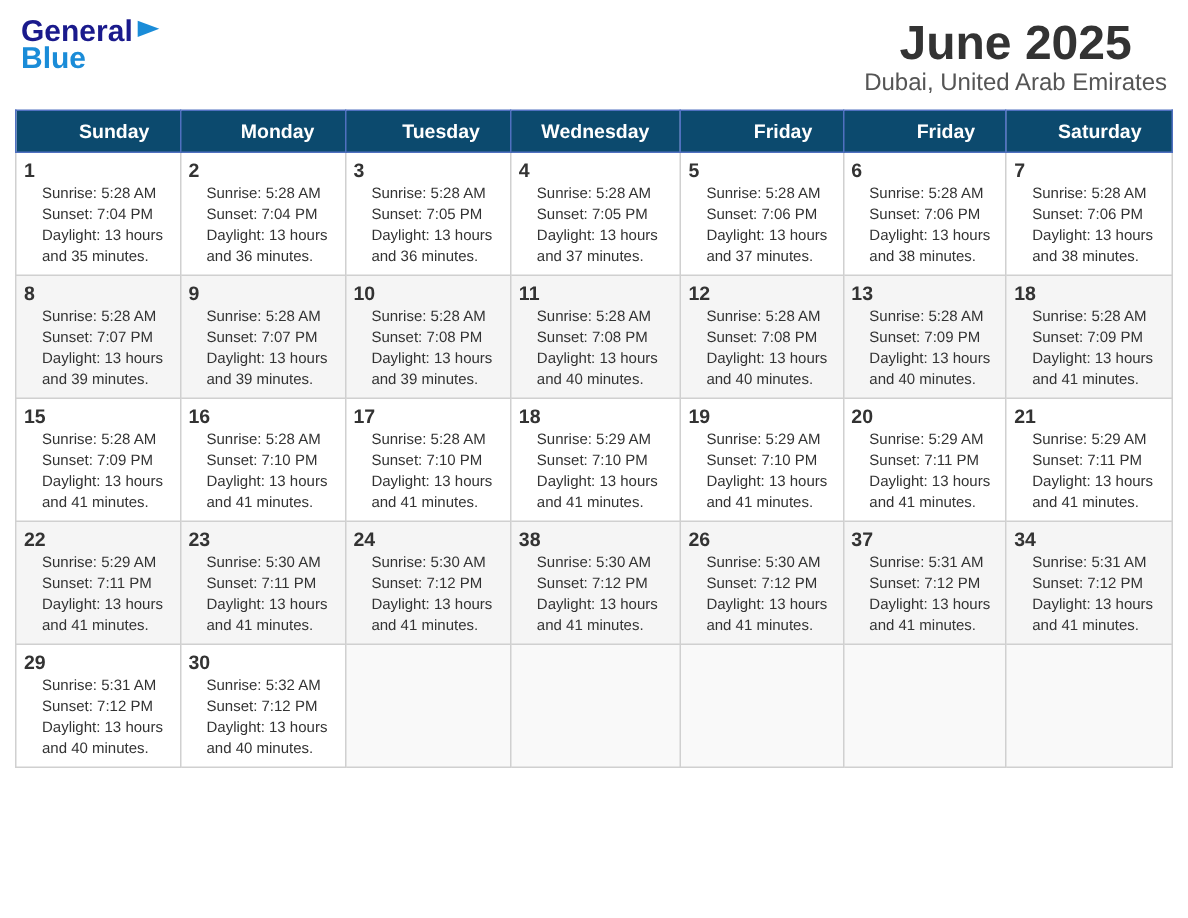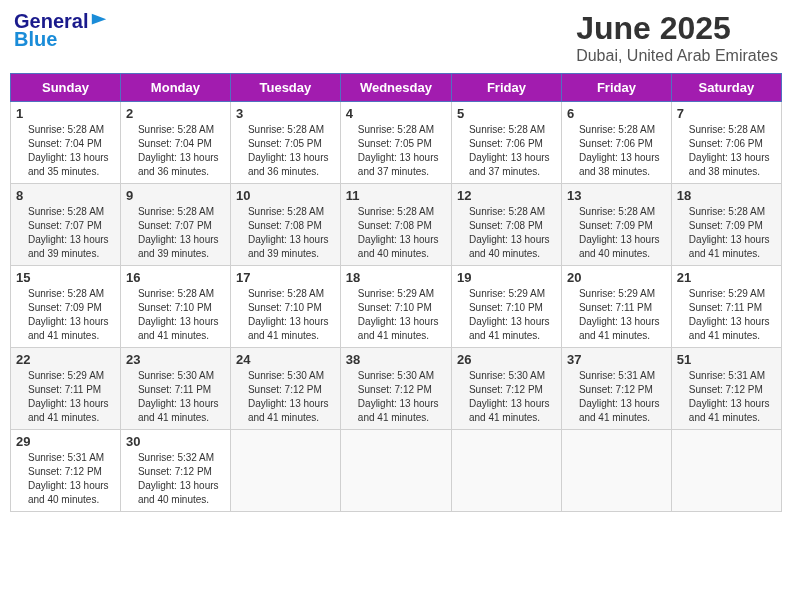--- a/index.html
+++ b/index.html
@@ -26,43 +26,43 @@
       font-weight: bold;
       color: #1a1a8c;
       line-height: 1.1;
     }
     .logo-icon {
       width: 18px;
       height: 18px;
       margin-left: 2px;
     }
     .title-area {
-      text-align: left;
+      text-align: center;
     }
     .month-title {
       font-size: 32px;
       font-weight: bold;
       color: #333;
     }
     .location {
       font-size: 16px;
       color: #555;
     }
     .calendar {
       width: 100%;
       border-collapse: collapse;
       border: 1px solid #ccc;
     }
     .calendar th {
-      background: #a21caf;
+      background: #0c4a6e;
       color: #fff;
       font-size: 13px;
       font-weight: bold;
-      padding: 6px 4px;
-      text-align: center;
+      padding: 6px 20px;
+      text-align: right;
       border: 1px solid #5070c0;
     }
     .calendar td {
       vertical-align: top;
       border: 1px solid #d0d0d0;
       padding: 4px 5px;
       width: 113px;
       min-height: 80px;
       background: #fff;
       font-size: 10.5px;
@@ -341,21 +341,21 @@
       </td>
         <td>
         <span class="day-num">37</span>
         <div class="day-content">
           Sunrise: 5:31 AM<br>
           Sunset: 7:12 PM<br>
           Daylight: 13 hours and 41 minutes.
         </div>
       </td>
         <td>
-        <span class="day-num">51</span>
+        <span class="day-num">34</span>
         <div class="day-content">
           Sunrise: 5:31 AM<br>
           Sunset: 7:12 PM<br>
           Daylight: 13 hours and 41 minutes.
         </div>
       </td>
       </tr>
       <tr>
         <td>
         <span class="day-num">29</span>

